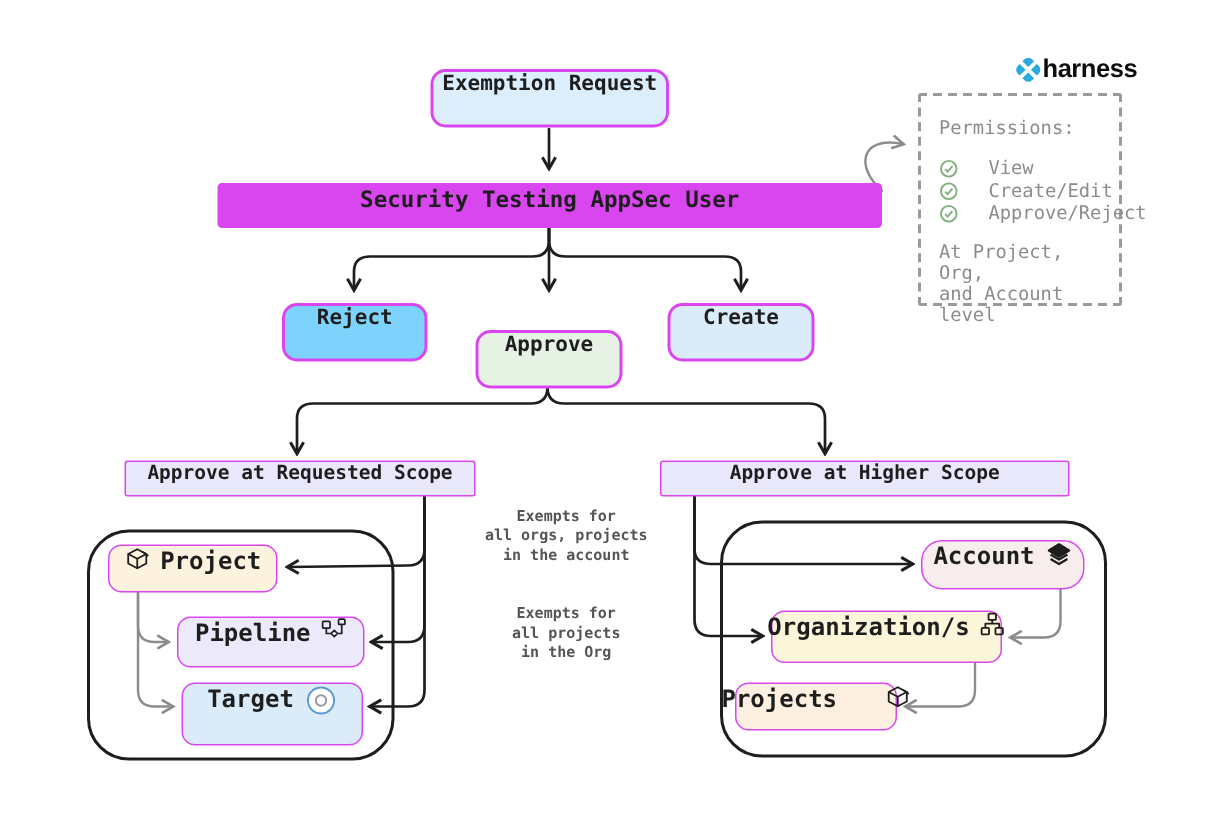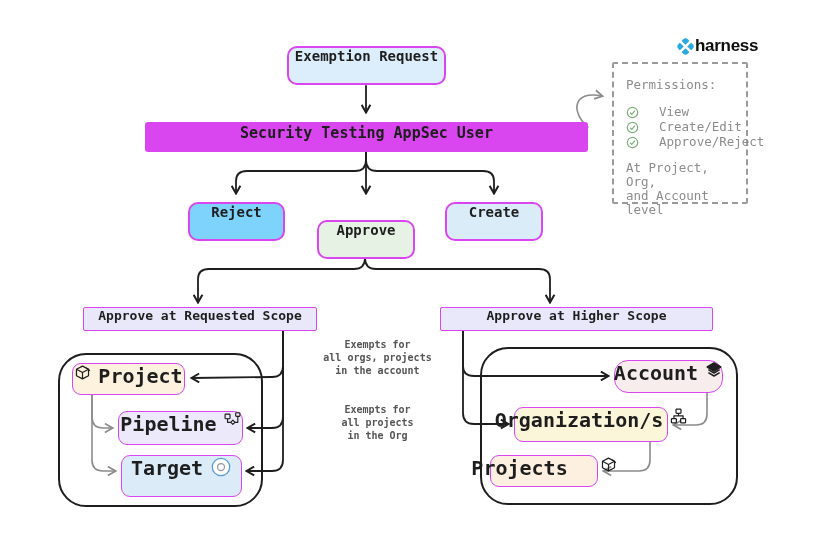--- a/index.html
+++ b/index.html
@@ -11,21 +11,21 @@
   .arrows { position:absolute; left:0; top:0; width:814px; height:552px; }
   .node {
     position:absolute; box-sizing:border-box;
     display:flex; align-items:flex-start; justify-content:center; gap:7px;
     border:2px solid #d946ef; font-weight:700; font-size:14px;
     background:#fff; white-space:nowrap;
   }
   .pill { border-radius:10px; }
   .bar  { border-radius:3px; font-size:15px; }
   .hdr  { border-radius:2px; font-size:13px; border-width:1.7px; }
-  .inner{ border-radius:9px; border-width:1.6px; font-size:20px; }
+  .inner{ border-radius:9px; border-width:1.6px; font-size:16px; }
   .container {
     position:absolute; box-sizing:border-box;
     border:2px solid #1e1e1e; border-radius:28px; background:transparent;
   }
   .bg-blue   { background:#dceefb; }
   .bg-lav    { background:#d946ef; }
   .bg-hdr    { background:#e9e8fa; }
   .bg-red    { background:#7dd3fc; }
   .bg-green  { background:#e6f2e4; }
   .bg-cyan   { background:#dbecf9; }

